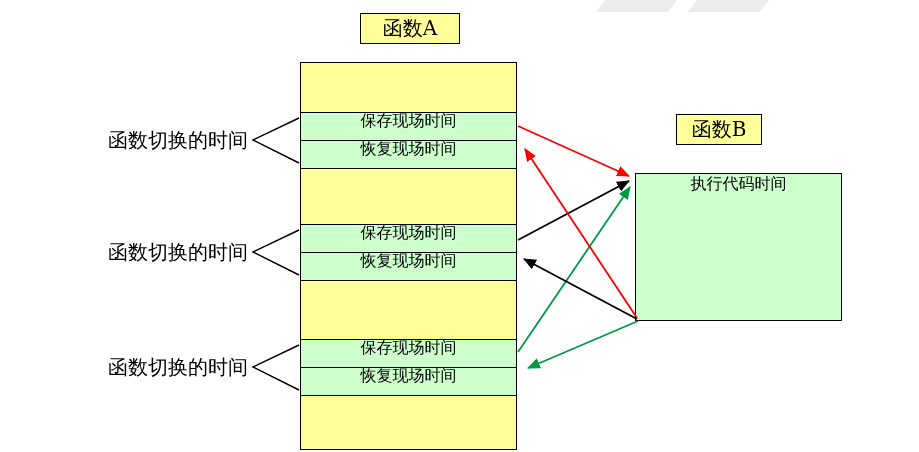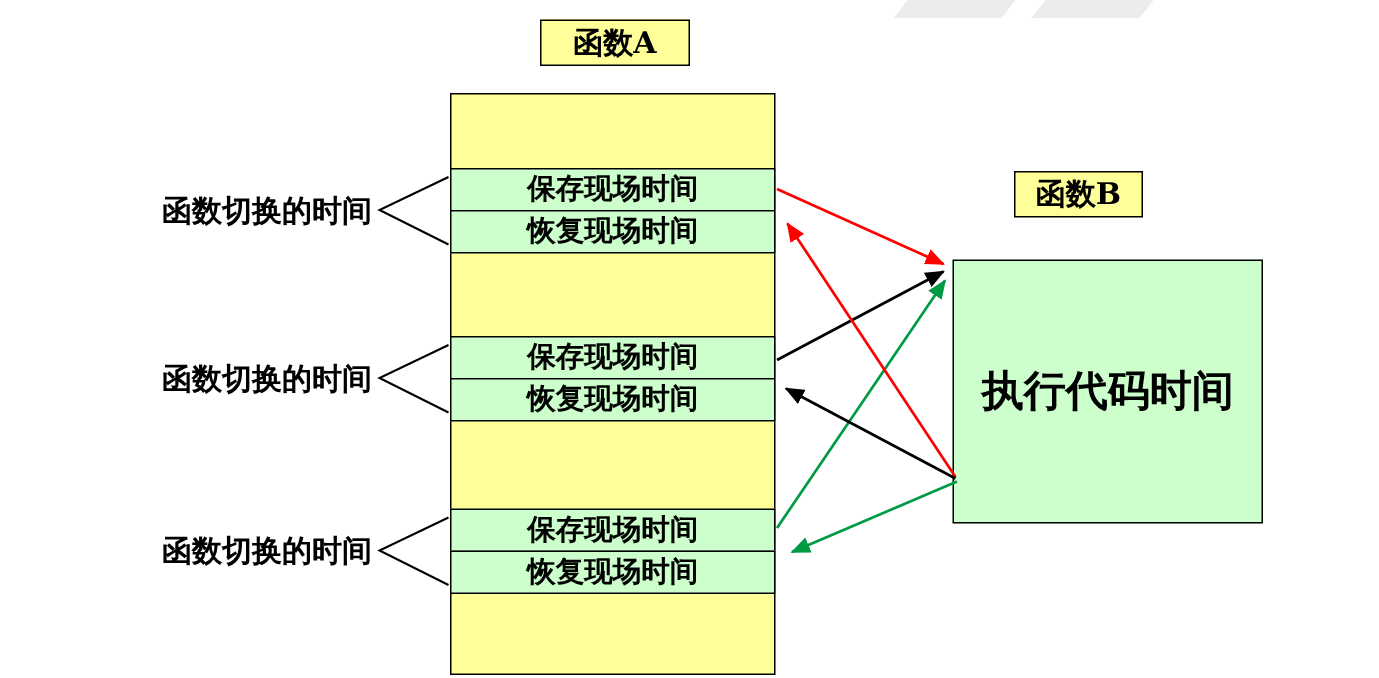--- a/index.html
+++ b/index.html
@@ -4,21 +4,20 @@
 <style>
   html, body { margin: 0; padding: 0; background: #ffffff; }
   .canvas {
     position: relative;
     width: 919px;
     height: 452px;
     background: #ffffff;
     overflow: hidden;
     font-family: "DejaVu Serif", "Liberation Serif", serif;
     color: #000000;
-    font-weight: bold;
   }
   .watermark {
     position: absolute;
     background: #dcdcdc;
     opacity: 0.55;
   }
   .wm1 { left: 602px; top: -4px; width: 72px; height: 16px; transform: skewX(-38deg); }
   .wm2 { left: 694px; top: -4px; width: 72px; height: 16px; transform: skewX(-38deg); }
   .titlebox {
     position: absolute;
@@ -39,49 +38,48 @@
     background: #FFFF99;
     border: 1px solid #000000;
   }
   .gbox {
     position: absolute;
     box-sizing: border-box;
     left: 300px; width: 217px; height: 29px;
     background: #CCFFCC;
     border: 1px solid #000000;
     display: flex;
-    align-items: center;
     justify-content: center;
-    font-size: 19px;
+    font-size: 16px;
     line-height: 1;
   }
   .g1a { top: 112px; } .g1b { top: 140px; }
   .g2a { top: 224px; } .g2b { top: 252px; }
   .g3a { top: 339px; } .g3b { top: 367px; }
   .switch-label {
     position: absolute;
     left: 84px;
     width: 164px;
     height: 26px;
     line-height: 26px;
     font-size: 20px;
     white-space: nowrap;
     text-align: right;
   }
   .sl1 { top: 127px; } .sl2 { top: 239px; } .sl3 { top: 354px; }
   .exec-box {
     position: absolute;
     box-sizing: border-box;
-    left: 635px; top: 173px; width: 207px; height: 176px;
+    left: 635px; top: 173px; width: 207px; height: 148px;
     background: #CCFFCC;
     border: 1px solid #000000;
     display: flex;
-    align-items: center;
+    align-items: flex-start;
     justify-content: center;
-    font-size: 28px;
+    font-size: 16px;
   }
   .overlay {
     position: absolute;
     left: 0; top: 0;
     width: 919px; height: 452px;
     pointer-events: none;
     z-index: 5;
   }
 </style>
 </head>

